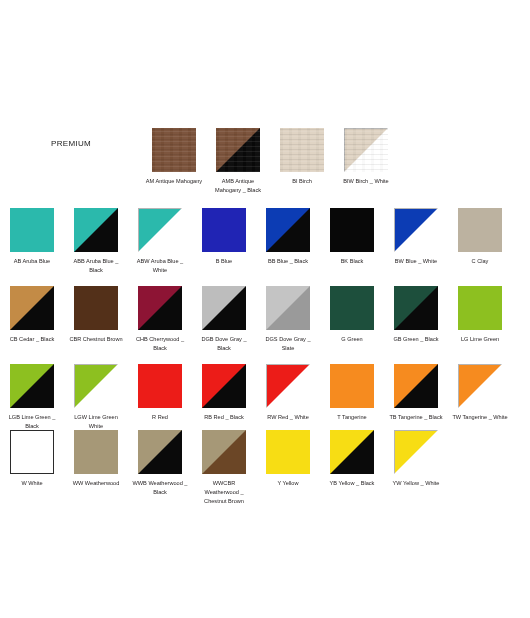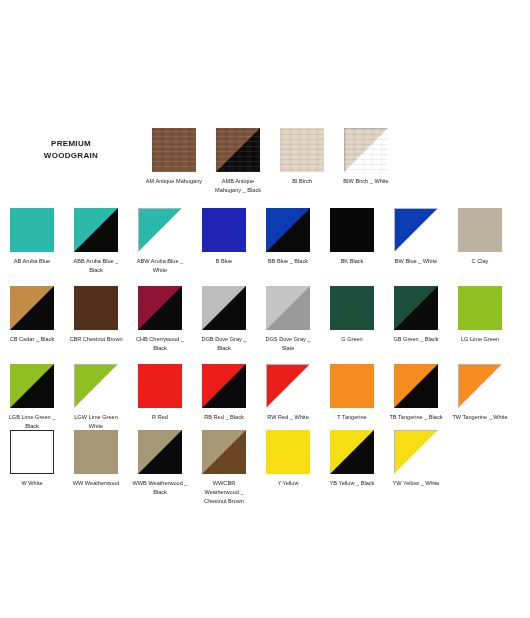--- a/index.html
+++ b/index.html
@@ -27,21 +27,21 @@
     top: 128px;
     width: 530px;
     display: flex;
     align-items: flex-start;
   }
   .wg-title {
     width: 142px;
     padding-top: 10px;
     text-align: center;
     font-size: 8px;
-    font-weight: bold;
+    font-weight: normal;
     letter-spacing: 0.3px;
     color: #1a1a1a;
     line-height: 1.45;
   }
 
   
   .row {
     position: absolute;
     left: 0;
     width: 530px;
@@ -119,21 +119,20 @@
   }
 </style>
 </head>
 <body>
 
 <div id="sheet">
 
   <div class="wg-row">
     <div class="wg-title">
       <div>PREMIUM</div>
-      <div>WOODGRAIN</div>
     </div>
     <div id="wg-cells" style="display:flex;align-items:flex-start;">
         <div class="cell wgcell">
           <div class="sw" style="background: rgb(122, 81, 57);">
             <div class="grain"></div>
           </div>
           <div class="label">AM Antique Mahogany</div>
         </div>
         <div class="cell wgcell">
           <div class="sw" style="background: rgb(122, 81, 57);">

